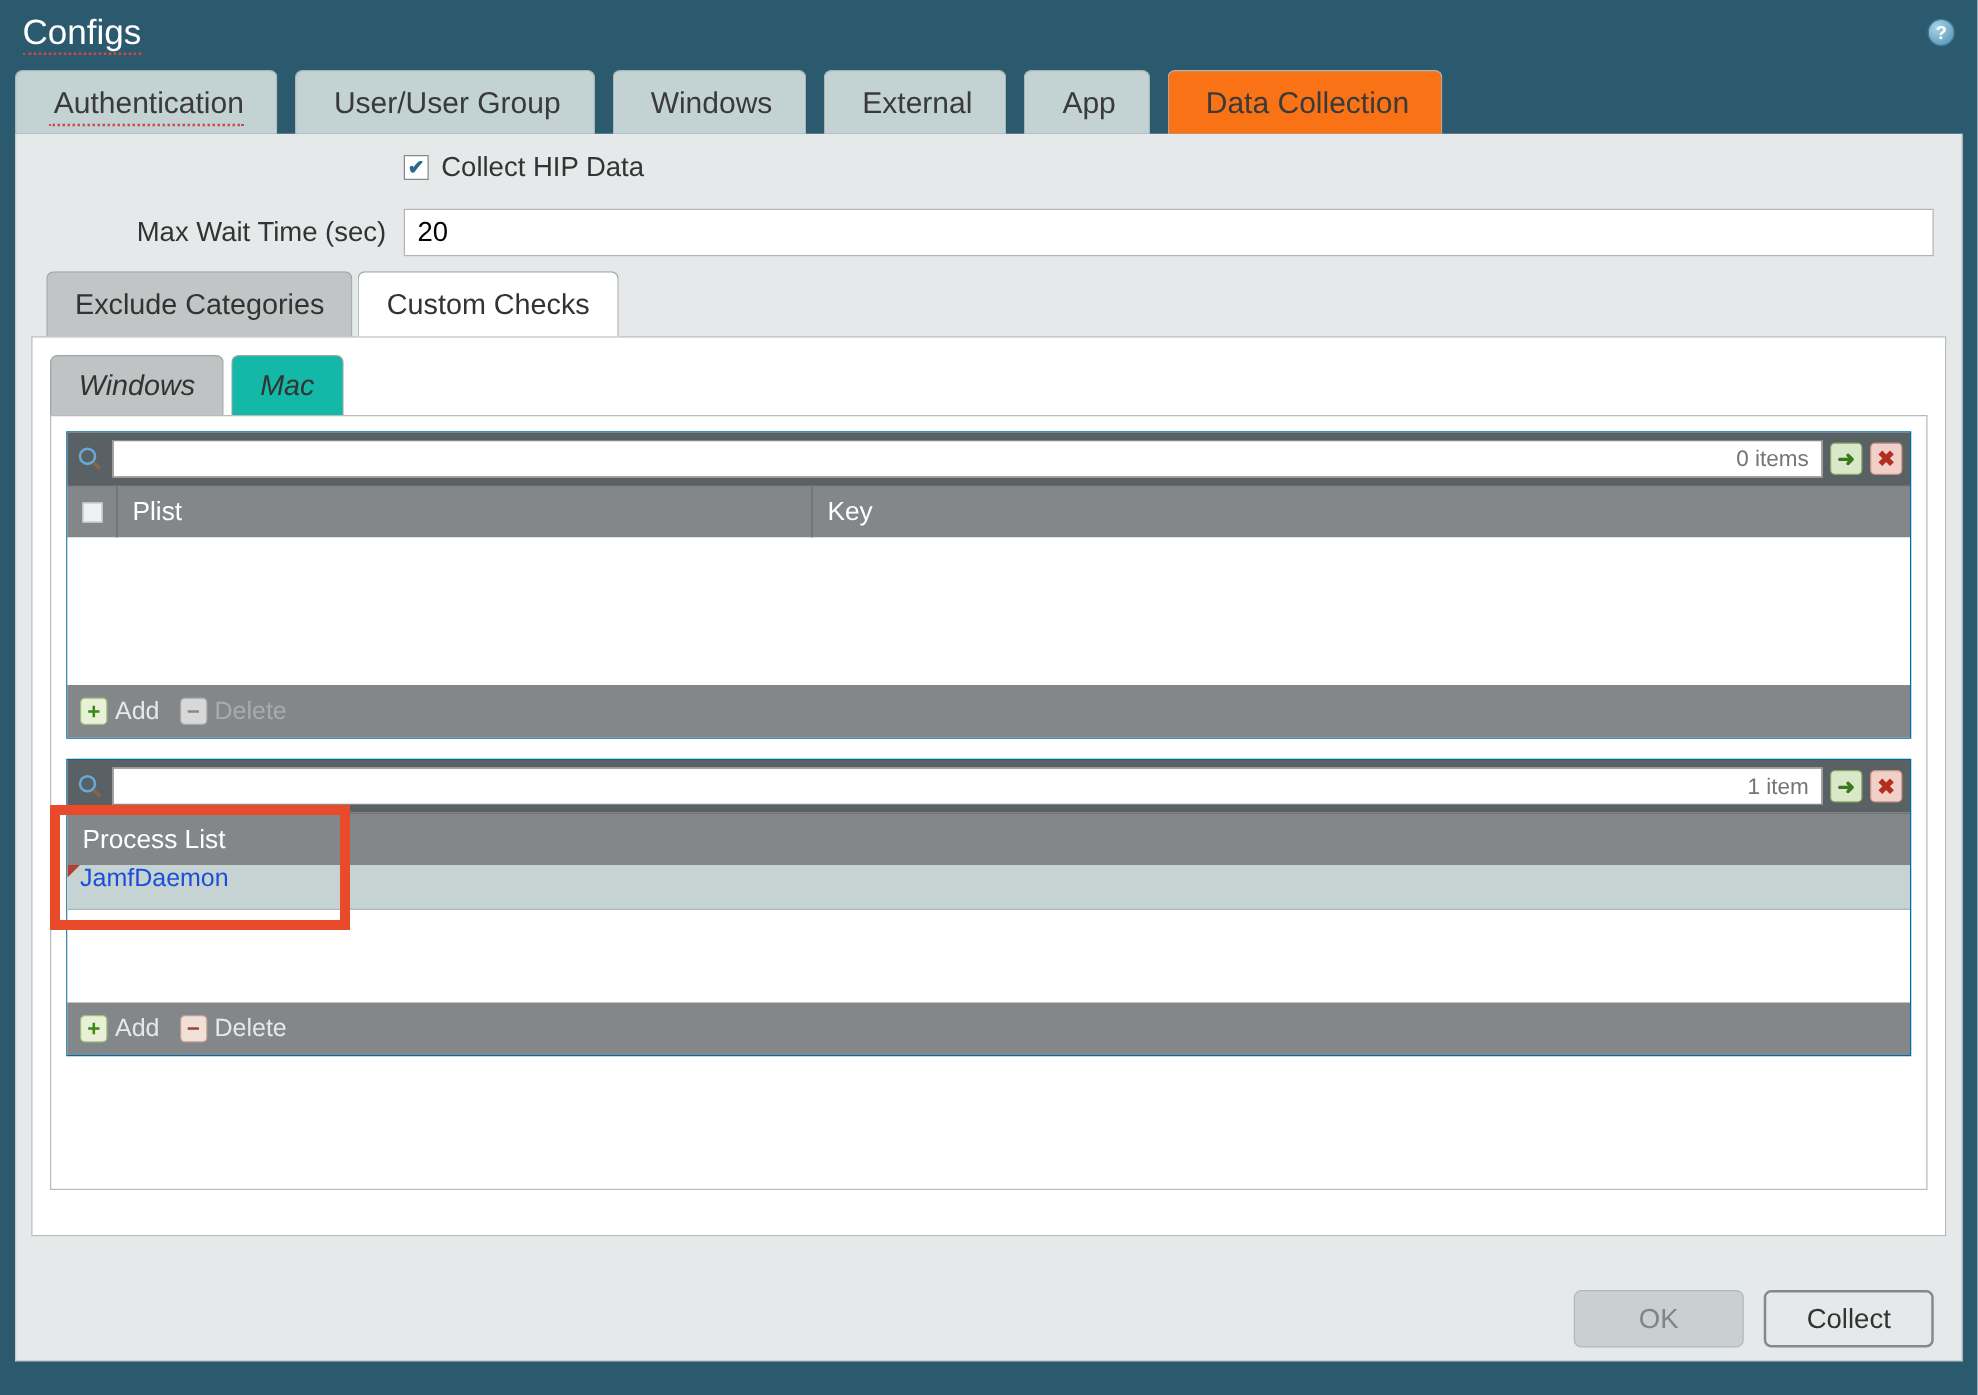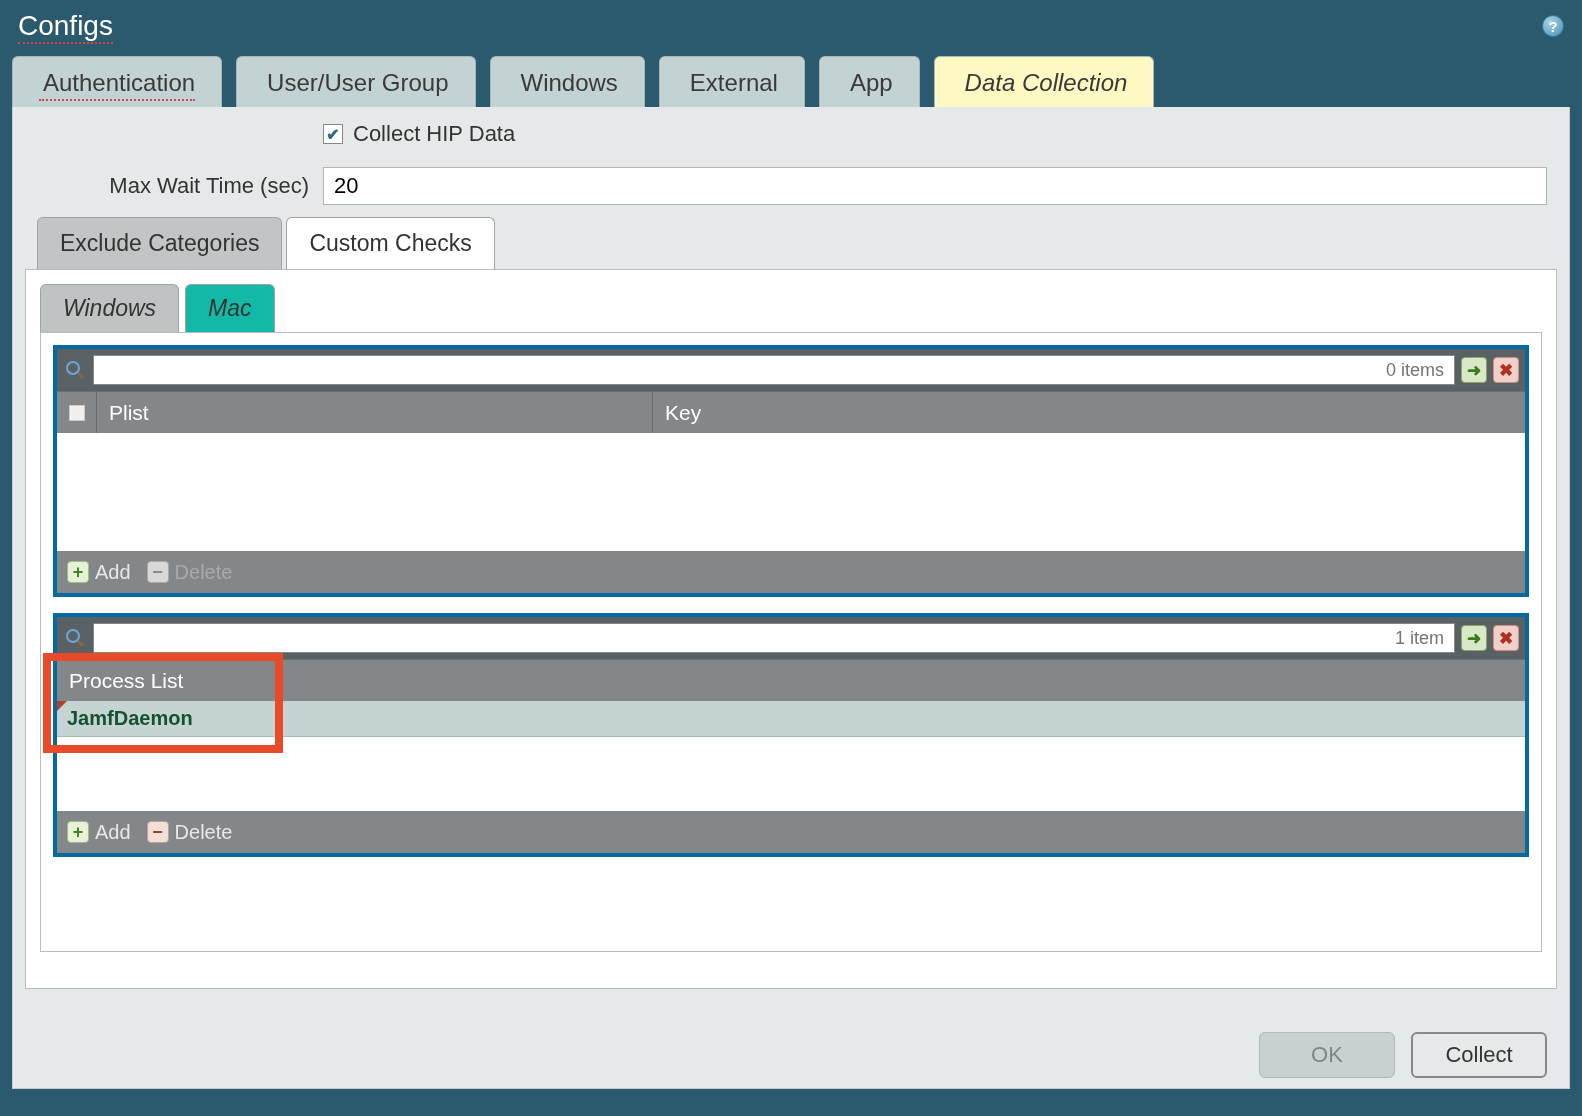--- a/index.html
+++ b/index.html
@@ -5,21 +5,21 @@
 * { box-sizing: border-box; margin: 0; padding: 0; font-family: Arial, Helvetica, sans-serif; }
 body { background: #2b5a6f; width: 1582px; height: 1116px; overflow: hidden; }
 
 .titlebar { display: flex; align-items: center; justify-content: space-between; padding: 10px 18px 14px 18px; }
 .title { color: #fff; font-size: 28px; font-weight: 400; position: relative; }
 .title-underline { position: absolute; bottom: -2px; left: 0; width: 100%; border-bottom: 2px dotted #d04a4a; }
 .help-icon { width: 22px; height: 22px; border-radius: 50%; background: radial-gradient(circle at 35% 30%, #a8d4e8, #4a8fb0); display: flex; align-items: center; justify-content: center; color: #fff; font-size: 15px; font-weight: bold; border: 1px solid #3a7a96; }
 
 .tabs-outer { display: flex; padding-left: 12px; gap: 14px; }
 .tab-outer { background: #c3d2d2; color: #3a3a3a; font-size: 24px; padding: 12px 26px 10px 30px; border-radius: 6px 6px 0 0; cursor: pointer; border: 1px solid #a8b8b8; border-bottom: none; }
-.tab-outer.active { background: #fef9c3; font-style: italic; }
+.tab-outer.active { background: #f97316; }
 .tab-outer.spell { position: relative; }
 .tab-outer.spell .spell-line { position: absolute; bottom: 6px; left: 26px; right: 26px; border-bottom: 2px dotted #d04a4a; }
 
 .panel { background: #e6e9e9; margin: 0 12px 0 12px; border: 1px solid #c8cccc; border-top: none; height: 982px; position: relative; }
 
 .form-row { display: flex; align-items: center; padding: 14px 12px 6px 12px; }
 .form-label { width: 298px; text-align: right; font-size: 22px; color: #333; padding-right: 14px; }
 .checkbox-wrap { display: flex; align-items: center; gap: 10px; }
 .checkbox { width: 20px; height: 20px; border: 1px solid #888; background: #fff; display: flex; align-items: center; justify-content: center; }
 .checkmark { color: #2a6a8a; font-size: 16px; font-weight: bold; }
@@ -31,39 +31,39 @@
 .subtab.active { background: #fff; }
 
 .subpanel { background: #fff; margin: 0 12px; border: 1px solid #b8bcbc; height: 720px; padding: 14px; }
 
 .ostabs { display: flex; font-style: italic; }
 .ostab { background: #bfc3c3; color: #333; font-size: 23px; padding: 10px 22px; border-radius: 6px 6px 0 0; cursor: pointer; border: 1px solid #a0a4a4; border-bottom: none; margin-right: 6px; }
 .ostab.active { background: #14b8a6; }
 
 .ospanel { background: #fff; border: 1px solid #b8bcbc; height: 620px; padding: 12px; }
 
-.grid-block { border: 4px solid #0369a1; margin-bottom: 16px; }
+.grid-block { border: 1px solid #0369a1; margin-bottom: 16px; }
 .grid-toolbar { background: #5a6164; height: 42px; display: flex; align-items: center; padding: 0 6px; gap: 6px; }
 .search-icon { width: 24px; height: 24px; display: inline-block; }
 .search-icon svg { width: 100%; height: 100%; }
 .grid-search { flex: 1; height: 30px; border: 1px solid #888; background: #fff; padding: 4px 10px; font-size: 18px; text-align: right; color: #666; }
 .tb-btn { width: 26px; height: 26px; border-radius: 4px; display: flex; align-items: center; justify-content: center; font-weight: bold; font-size: 17px; cursor: pointer; }
 .tb-go { background: #d8e8c8; color: #3a7a1a; border: 1px solid #88a868; }
 .tb-close { background: #f0d0c8; color: #b03020; border: 1px solid #c89080; }
 
 .grid-header { background: #838789; height: 42px; display: flex; align-items: center; color: #fff; font-size: 21px; border-top: 1px solid #6a6e70; }
 .hdr-check { width: 40px; display: flex; align-items: center; justify-content: center; border-right: 1px solid #6a6e70; height: 100%; }
 .hdr-check .chk { width: 16px; height: 16px; border: 1px solid #ccc; background: #f0f0f0; }
 .hdr-col { padding: 0 12px; border-right: 1px solid #6a6e70; height: 100%; display: flex; align-items: center; text-align: right; }
 .hdr-col.c1 { width: 556px; }
 .hdr-col.c2 { flex: 1; border-right: none; }
 .hdr-col.full { flex: 1; border-right: none; }
 
 .grid-body { background: #fff; min-height: 110px; }
-.grid-row { background: #c5d3d3; height: 36px; display: flex; align-items: center; padding: 0 10px; font-size: 20px; color: #14532d; border-bottom: 1px solid #aab8b8; position: relative; font-weight: bold; }
+.grid-row { background: #c5d3d3; height: 36px; display: flex; align-items: flex-start; padding: 0 10px; font-size: 20px; color: #1d4ed8; border-bottom: 1px solid #aab8b8; position: relative; }
 .row-triangle { position: absolute; top: 0; left: 0; width: 0; height: 0; border-top: 10px solid #b04030; border-right: 10px solid transparent; }
 
 .grid-footer { background: #838789; height: 42px; display: flex; align-items: center; gap: 16px; padding: 0 10px; }
 .footer-btn { display: flex; align-items: center; gap: 6px; color: #e8e8e8; font-size: 20px; cursor: pointer; }
 .footer-btn.disabled { color: #aaa; cursor: default; }
 .fb-icon { width: 22px; height: 22px; border-radius: 4px; display: flex; align-items: center; justify-content: center; font-weight: bold; font-size: 18px; }
 .fb-add { background: #e8f0d8; color: #3a8a1a; border: 1px solid #a0c080; }
 .fb-del { background: #f0e0d8; color: #a04030; border: 1px solid #c0a090; }
 .fb-del.disabled { background: #d8d8d8; color: #888; border-color: #aaa; }
 

